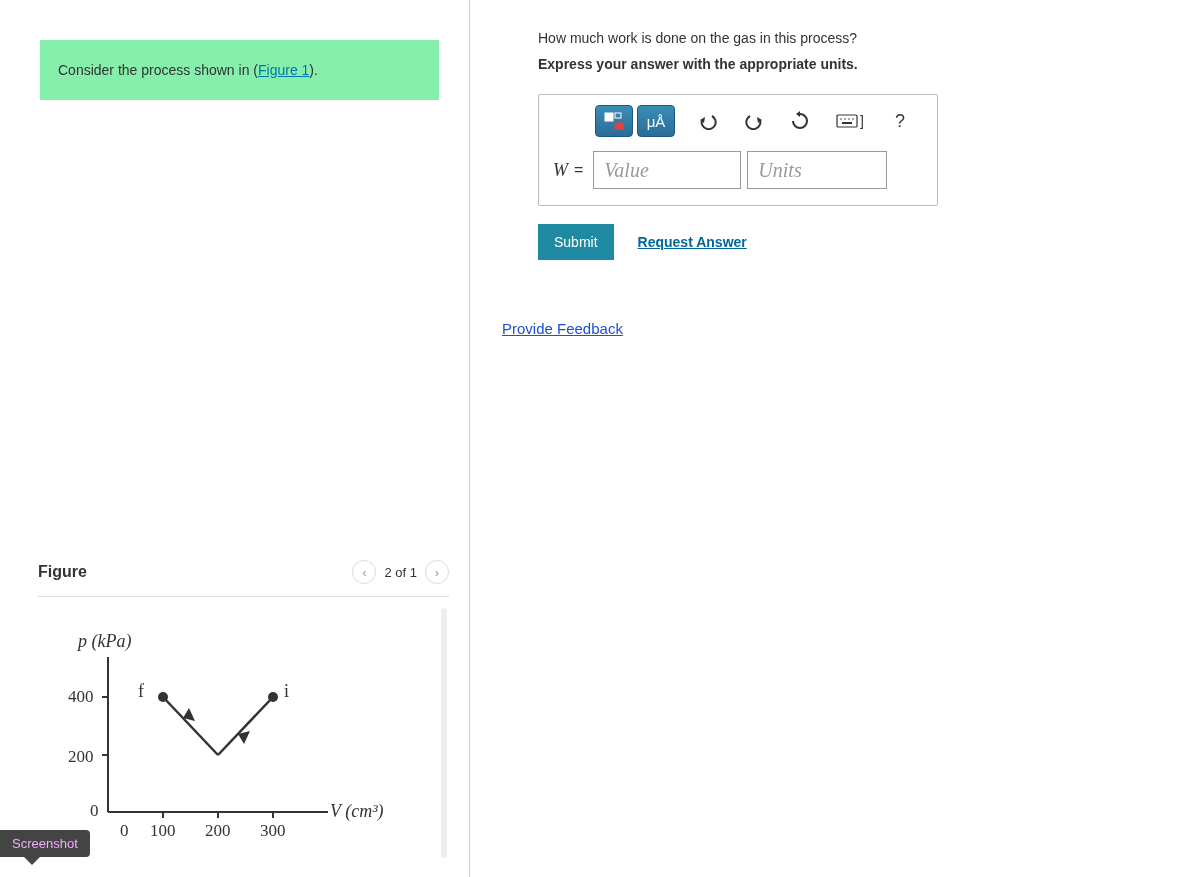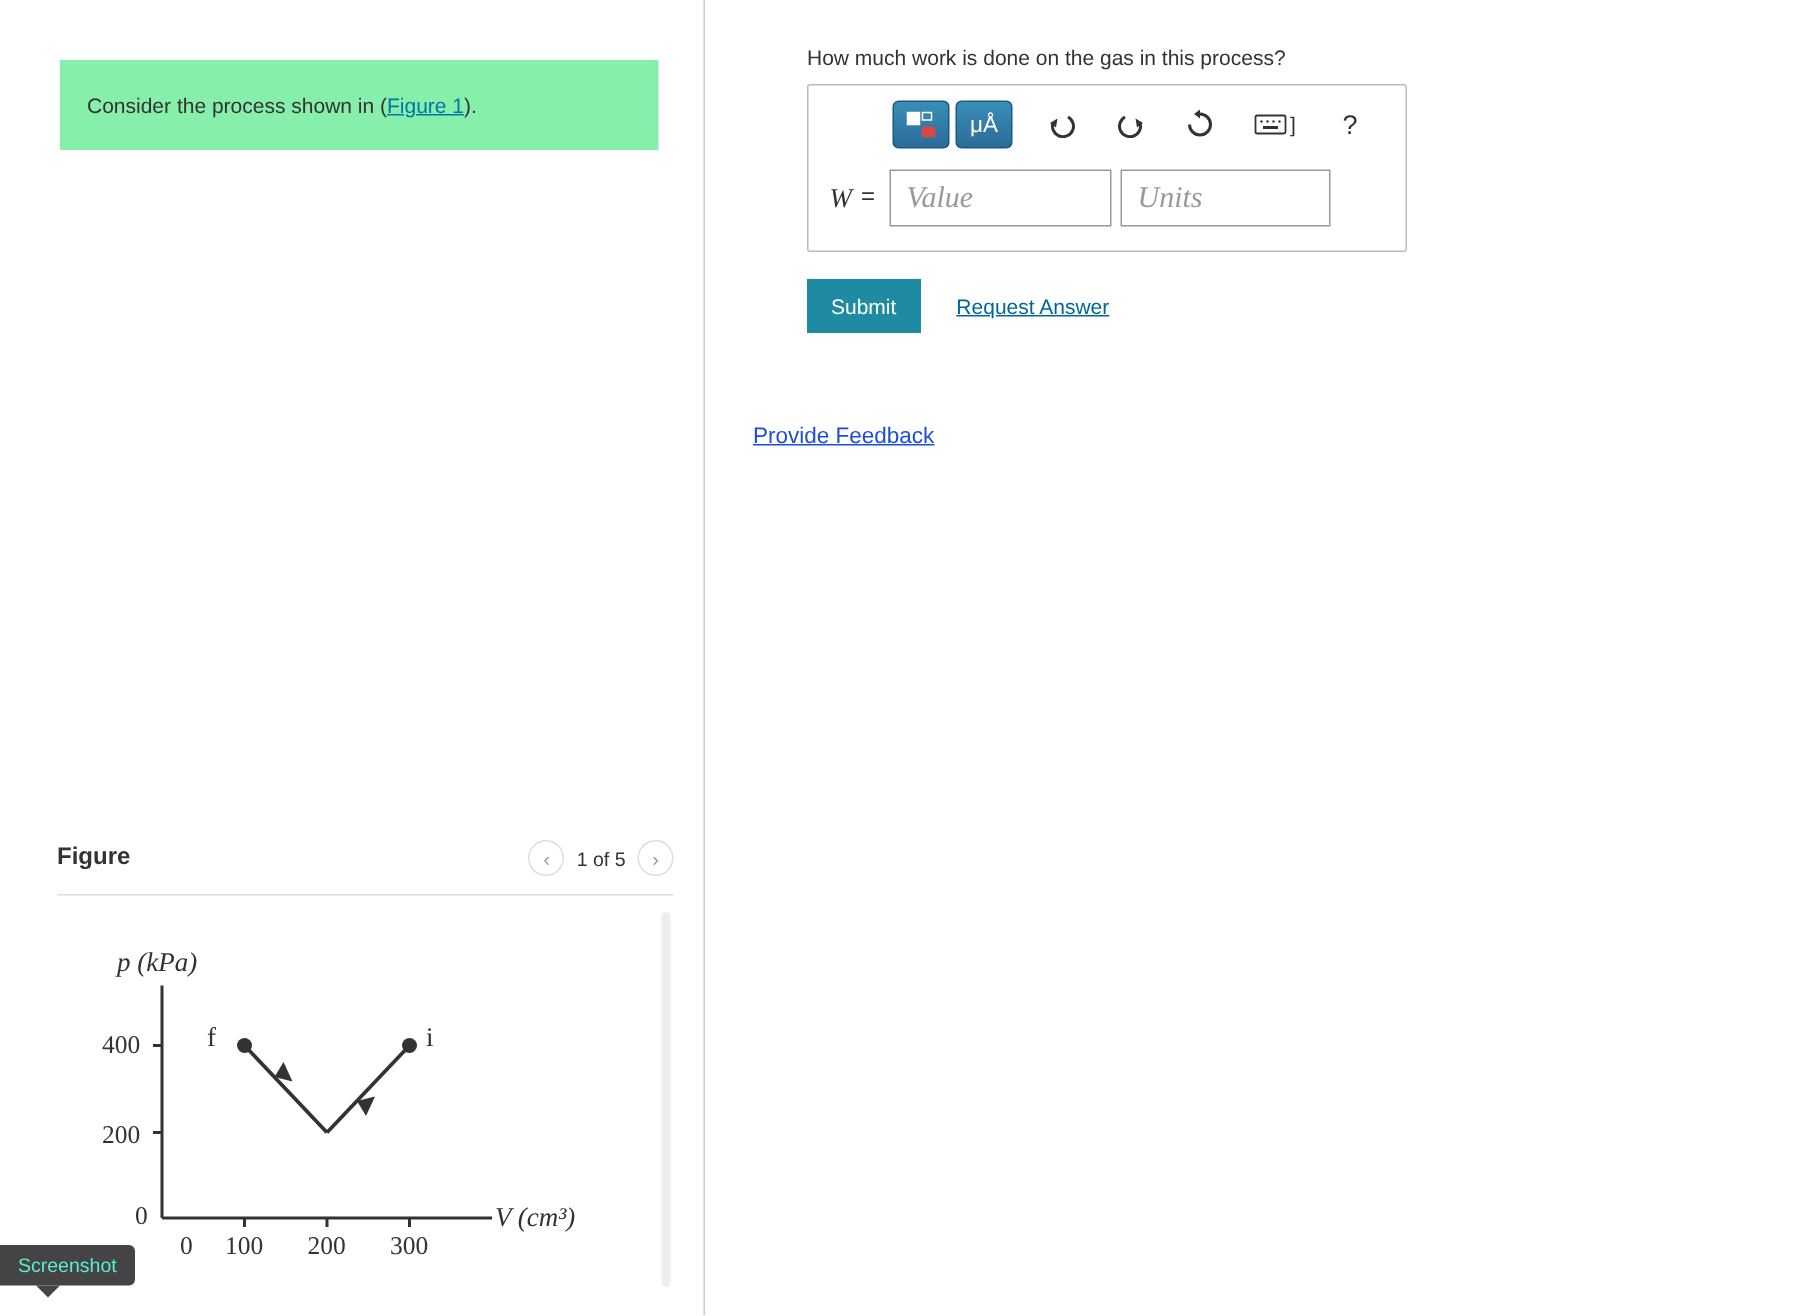--- a/index.html
+++ b/index.html
@@ -138,38 +138,38 @@
   color: #fff;
   border: none;
   padding: 10px 16px;
   font-size: 14px;
   cursor: pointer;
 }
 .request-link {
   color: #006699;
   text-decoration: underline;
   font-size: 14px;
-  font-weight: normal;
+  font-weight: bold;
   cursor: pointer;
 }
 .feedback-link {
   display: inline-block;
   margin-top: 60px;
   margin-left: 16px;
   color: #1d4ed8;
   text-decoration: underline;
   font-size: 15px;
   cursor: pointer;
 }
 
 .screenshot-tip {
   position: absolute;
   left: 0; bottom: 20px;
   background: #444;
-  color: #5eead4;
+  color: #f0abfc;
   padding: 6px 12px;
   font-size: 13px;
   border-radius: 0 4px 4px 0;
 }
 .screenshot-tip::after {
   content: '';
   position: absolute;
   left: 24px; bottom: -8px;
   border-left: 8px solid transparent;
   border-right: 8px solid transparent;
@@ -195,21 +195,21 @@
   <div class="left-panel">
     <div class="problem-statement">
       <span>Consider the process shown in (</span><a class="link">Figure 1</a><span>).</span>
     </div>
 
     <div class="figure-section">
       <div class="figure-header">
         <div class="figure-title">Figure</div>
         <div class="figure-nav">
           <div class="nav-btn">‹</div>
-          <span>1 of 5</span>
+          <span>2 of 1</span>
           <div class="nav-btn">›</div>
         </div>
       </div>
       <div class="figure-body">
         <div class="figure-plot">
           <span class="axis-label" style="left:40px; top:-6px;">p (kPa)</span>
           <span class="tick-label" style="left:30px; top:50px;">400</span>
           <span class="tick-label" style="left:30px; top:110px;">200</span>
           <span class="tick-label" style="left:52px; top:164px;">0</span>
           <svg width="340" height="200" style="position:absolute; left:0; top:0;">
@@ -236,20 +236,21 @@
           <span class="axis-label" style="left:292px; top:164px;">V (cm³)</span>
         </div>
       </div>
     </div>
     <div class="scroll-hint"></div>
   </div>
 
   <div class="right-panel">
     <div class="part-body">
       <div class="question-text">How much work is done on the gas in this process?</div>
+      <div class="instruction-text">Express your answer with the appropriate units.</div>
 
       <div class="answer-box">
         <div class="toolbar">
           <div class="tool-group">
             <button class="tool-btn blue">
               <svg width="22" height="20" viewBox="0 0 22 20">
                   <rect x="2" y="2" width="8" height="8" fill="#fff" stroke="#fff"></rect>
                   <rect x="12" y="2" width="6" height="5" fill="none" stroke="#fff"></rect>
                   <rect x="12" y="12" width="8" height="6" fill="#d44" stroke="#d44"></rect>
                 </svg>

